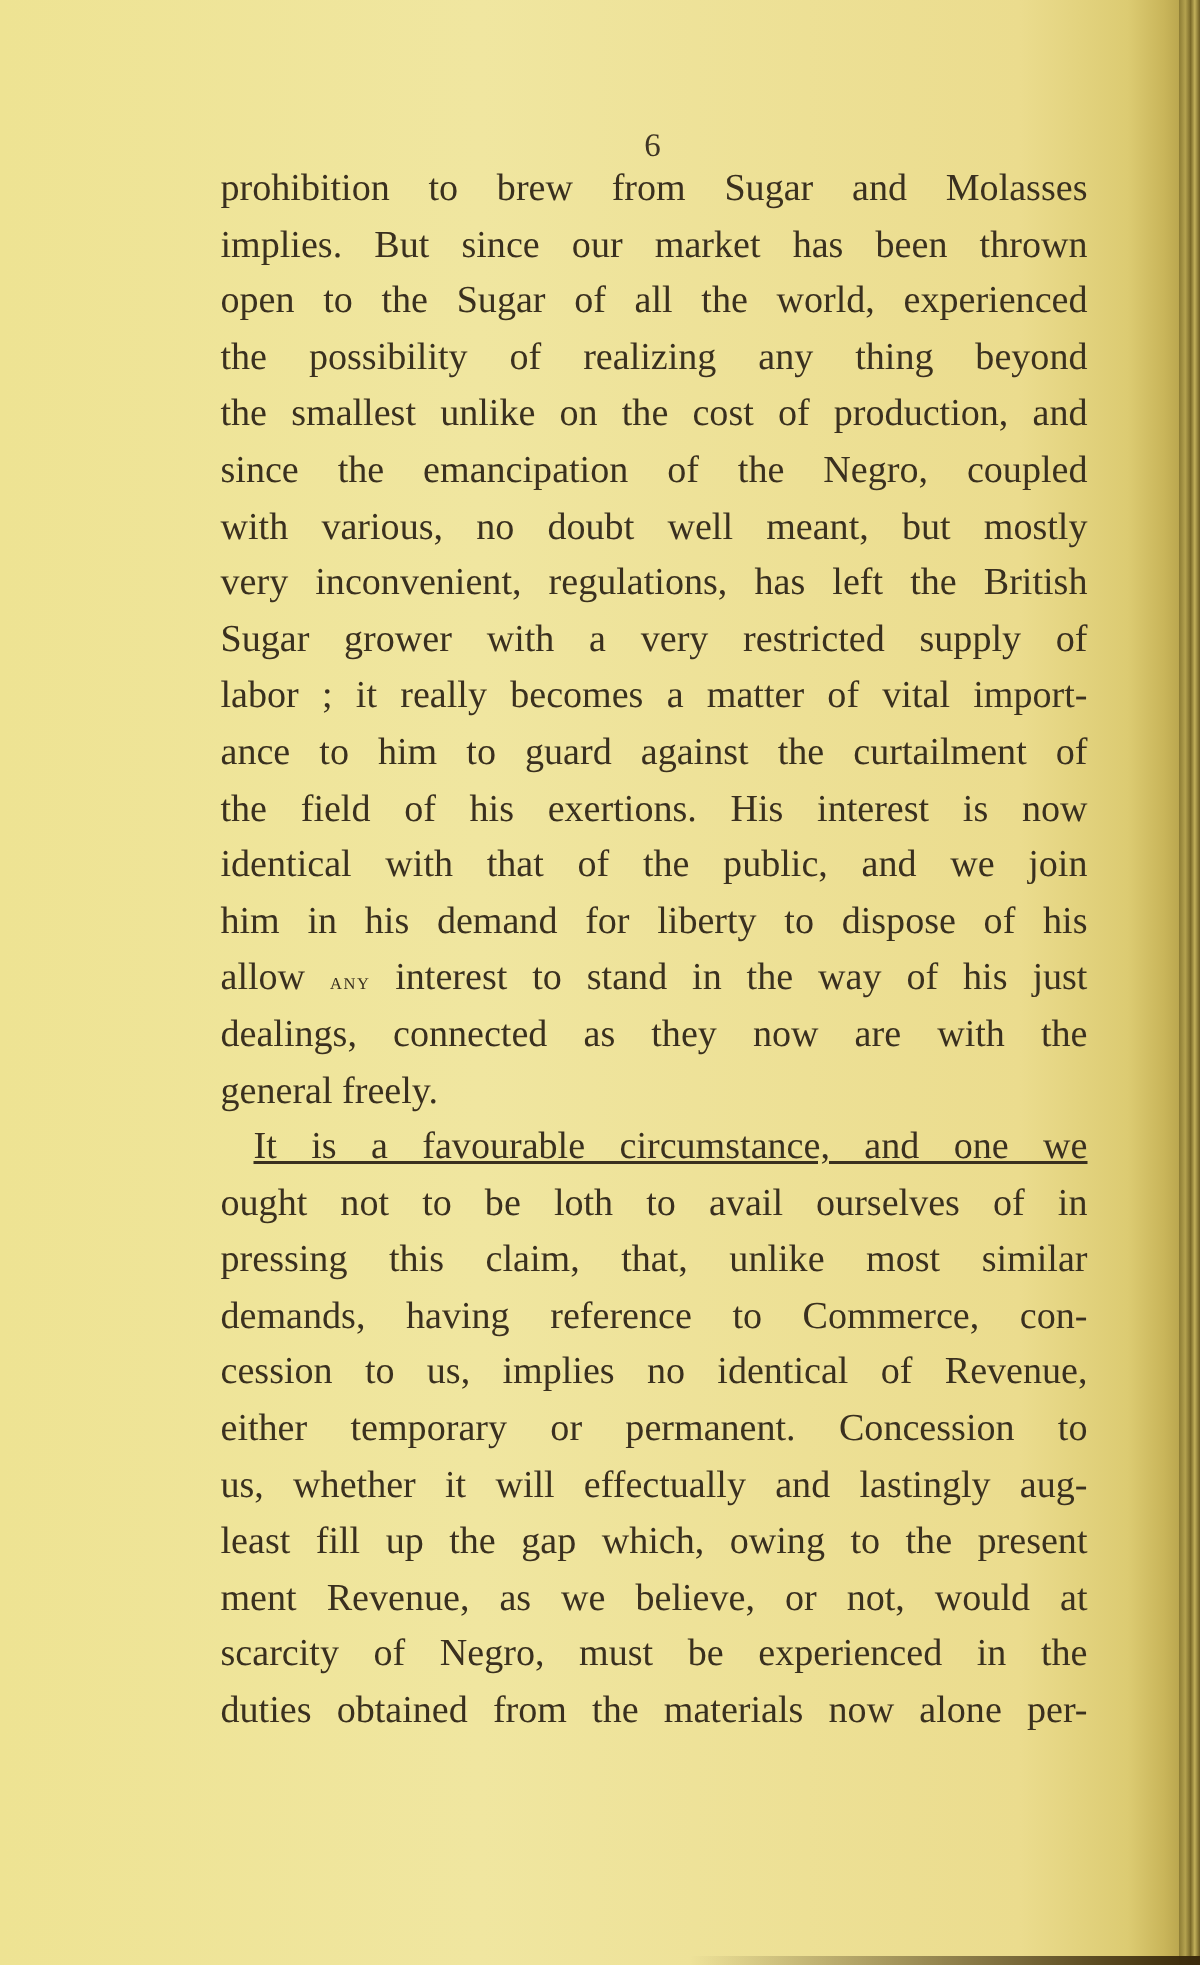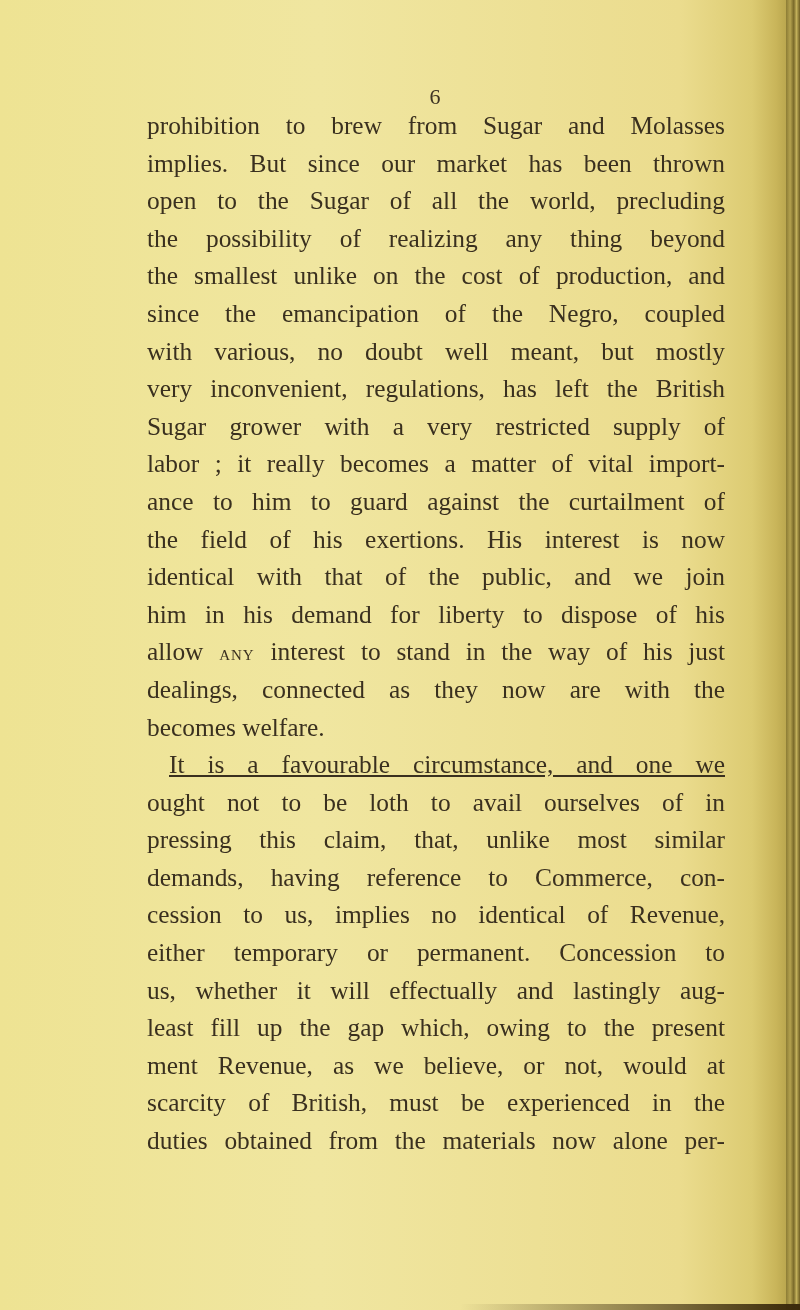--- a/index.html
+++ b/index.html
@@ -24,54 +24,54 @@
     position: absolute; left: 0; width: 870px; top: 84px; text-align: center;
     font-size: 22px; color: #3f3524;
   }
   .text {
     position: absolute; left: 147px; top: 107px; width: 578px;
     color: #3a301f; font-size: 25.4px; line-height: 37.6px;
   }
   .line { display: block; white-space: nowrap; text-align: justify; text-align-last: justify; height: 37.6px; }
   .line.last { text-align-last: left; }
   .line.indent { padding-left: 22px; text-decoration: underline; }
-  .sc { font-variant: small-caps; letter-spacing: 1px; font-size: 22px; }
+  .sc { font-variant: small-caps; letter-spacing: 1px; font-size: 15px; }
 </style>
 </head>
 <body>
 
 <div class="page">
   <div class="page-number">6</div>
 
   <div class="text">
     <span class="line">prohibition to brew from Sugar and Molasses</span>
     <span class="line">implies. But since our market has been thrown</span>
-    <span class="line">open to the Sugar of all the world, precluding</span>
+    <span class="line">open to the Sugar of all the world, experienced</span>
     <span class="line">the possibility of realizing any thing beyond</span>
     <span class="line">the smallest unlike on the cost of production, and</span>
     <span class="line">since the emancipation of the Negro, coupled</span>
     <span class="line">with various, no doubt well meant, but mostly</span>
     <span class="line">very inconvenient, regulations, has left the British</span>
     <span class="line">Sugar grower with a very restricted supply of</span>
     <span class="line">labor ; it really becomes a matter of vital import-</span>
     <span class="line">ance to him to guard against the curtailment of</span>
     <span class="line">the field of his exertions. His interest is now</span>
     <span class="line">identical with that of the public, and we join</span>
     <span class="line">him in his demand for liberty to dispose of his</span>
     <span class="line"><span>allow</span> <span class="sc">any</span> <span>interest to stand in the way of his just</span></span>
     <span class="line">dealings, connected as they now are with the</span>
-    <span class="line last">becomes welfare.</span>
+    <span class="line last">general freely.</span>
     <span class="line indent">It is a favourable circumstance, and one we</span>
     <span class="line">ought not to be loth to avail ourselves of in</span>
     <span class="line">pressing this claim, that, unlike most similar</span>
     <span class="line">demands, having reference to Commerce, con-</span>
     <span class="line">cession to us, implies no identical of Revenue,</span>
     <span class="line">either temporary or permanent. Concession to</span>
     <span class="line">us, whether it will effectually and lastingly aug-</span>
     <span class="line">least fill up the gap which, owing to the present</span>
     <span class="line">ment Revenue, as we believe, or not, would at</span>
-    <span class="line">scarcity of British, must be experienced in the</span>
+    <span class="line">scarcity of Negro, must be experienced in the</span>
     <span class="line">duties obtained from the materials now alone per-</span>
   </div>
 
   <div class="edge"></div>
   <div class="bottom-shadow"></div>
 </div>
 
 </body></html>

